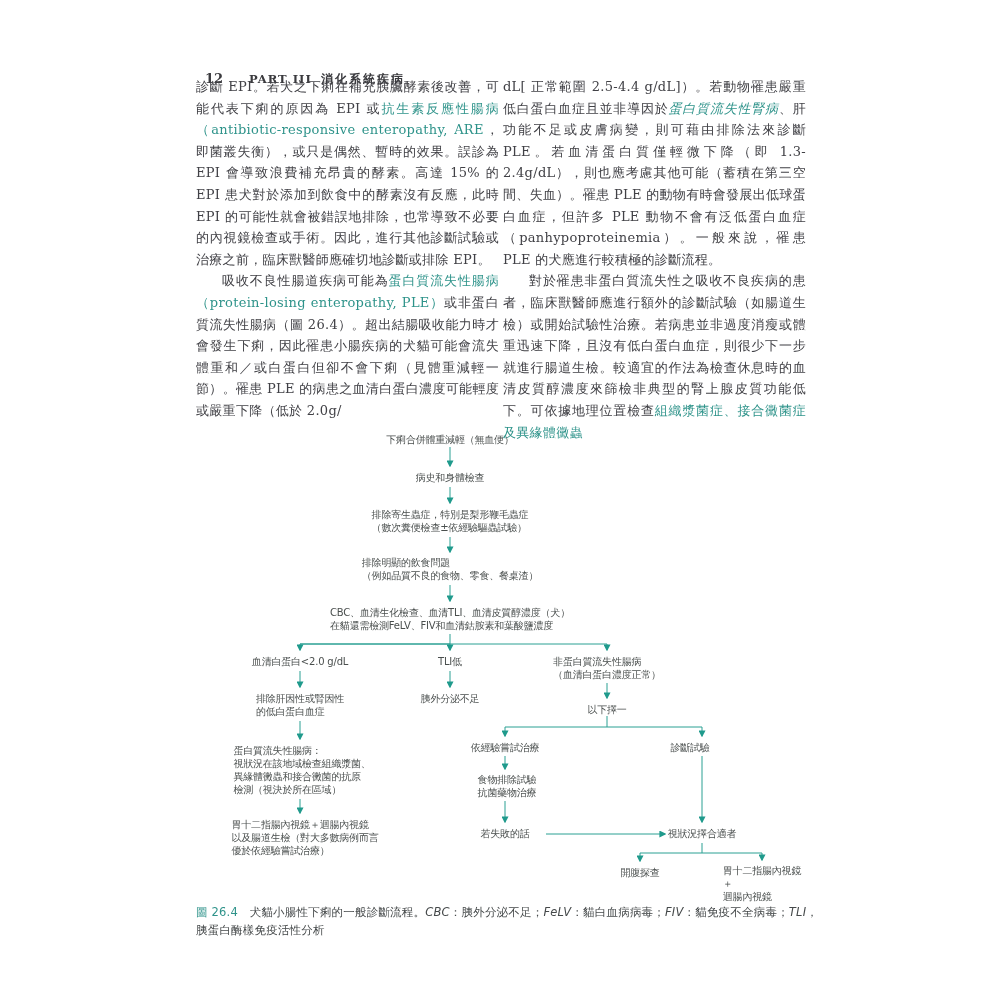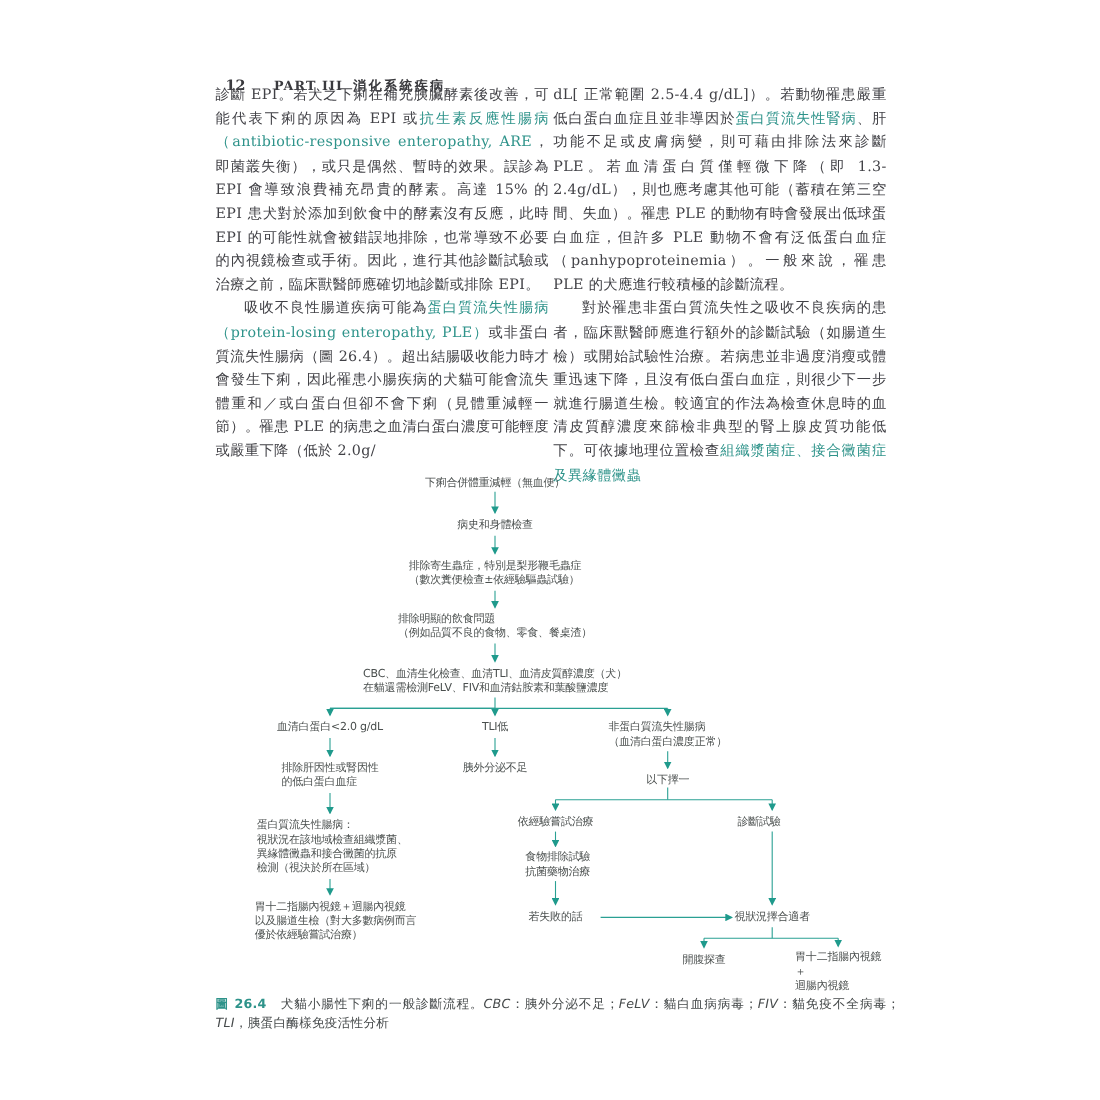--- a/index.html
+++ b/index.html
@@ -12,21 +12,21 @@
        font-size:13px;font-weight:bold;color:#3a3a3e;}
   .hdr .pagenum{width:44px;margin-top:40px;}
   .hdr .part{font-size:11.5px;letter-spacing:1px;width:72px;font-weight:bold;}
   .hdr .section{font-size:12px;letter-spacing:2px;}
   
   .cols{position:absolute;left:196px;top:76px;width:618px;display:flex;gap:4px;}
   .col{width:303px;font-size:13px;line-height:21.6px;text-align:justify;
        letter-spacing:0.3px;color:#414146;}
   .col p{margin:0;}
   .col p.indent{text-indent:2em;}
-  .b{font-weight:bold;}
+  .b{font-weight:normal;}
   .i{font-style:italic;}
   
   .node{
     position:absolute;transform:translateX(-50%);text-align:left;
     font-family:"DejaVu Sans", sans-serif;font-size:10px;line-height:13px;
     color:#4a4f4e;white-space:pre-line;letter-spacing:-0.2px;
   }
   svg.connectors{position:absolute;left:0;top:0;pointer-events:none;}
   
   .caption{
@@ -45,21 +45,21 @@
     <span class="part">PART III</span>
     <span class="section">消化系統疾病</span>
   </div>
 
   <div class="cols">
     <div class="col">
       <p><span>診斷 EPI。若犬之下痢在補充胰臟酵素後改善，可能代表下痢的原因為 EPI 或</span><span style="color: rgb(46, 147, 138);">抗生素反應性腸病（antibiotic-responsive enteropathy, ARE</span><span>，即菌叢失衡），或只是偶然、暫時的效果。誤診為 EPI 會導致浪費補充昂貴的酵素。高達 15% 的 EPI 患犬對於添加到飲食中的酵素沒有反應，此時 EPI 的可能性就會被錯誤地排除，也常導致不必要的內視鏡檢查或手術。因此，進行其他診斷試驗或治療之前，臨床獸醫師應確切地診斷或排除 EPI。</span></p>
       <p class="indent"><span>吸收不良性腸道疾病可能為</span><span style="color: rgb(46, 147, 138);">蛋白質流失性腸病（protein-losing enteropathy, PLE）</span><span>或非蛋白質流失性腸病（圖 26.4）。超出結腸吸收能力時才會發生下痢，因此罹患小腸疾病的犬貓可能會流失體重和／或白蛋白但卻不會下痢（見體重減輕一節）。罹患 PLE 的病患之血清白蛋白濃度可能輕度或嚴重下降（低於 2.0g/</span></p>
     </div>
     <div class="col">
-      <p><span>dL[ 正常範圍 2.5-4.4 g/dL]）。若動物罹患嚴重低白蛋白血症且並非導因於</span><span style="color: rgb(46, 147, 138);">蛋白質流失性腎病</span><span>、肝功能不足或皮膚病變，則可藉由排除法來診斷 PLE。若血清蛋白質僅輕微下降（即 1.3-2.4g/dL），則也應考慮其他可能（蓄積在第三空間、失血）。罹患 PLE 的動物有時會發展出低球蛋白血症，但許多 PLE 動物不會有泛低蛋白血症（panhypoproteinemia）。一般來說，罹患 PLE 的犬應進行較積極的診斷流程。</span></p>
+      <p><span>dL[ 正常範圍 2.5-4.4 g/dL]）。若動物罹患嚴重低白蛋白血症且並非導因於</span><span style="color: rgb(46, 147, 138); font-style: italic;">蛋白質流失性腎病</span><span>、肝功能不足或皮膚病變，則可藉由排除法來診斷 PLE。若血清蛋白質僅輕微下降（即 1.3-2.4g/dL），則也應考慮其他可能（蓄積在第三空間、失血）。罹患 PLE 的動物有時會發展出低球蛋白血症，但許多 PLE 動物不會有泛低蛋白血症（panhypoproteinemia）。一般來說，罹患 PLE 的犬應進行較積極的診斷流程。</span></p>
       <p class="indent"><span>對於罹患非蛋白質流失性之吸收不良疾病的患者，臨床獸醫師應進行額外的診斷試驗（如腸道生檢）或開始試驗性治療。若病患並非過度消瘦或體重迅速下降，且沒有低白蛋白血症，則很少下一步就進行腸道生檢。較適宜的作法為檢查休息時的血清皮質醇濃度來篩檢非典型的腎上腺皮質功能低下。可依據地理位置檢查</span><span style="color: rgb(46, 147, 138);">組織漿菌症、接合黴菌症及異緣體黴蟲</span></p>
     </div>
   </div>
 
   <svg class="connectors" width="1000" height="1000">
     <defs>
       <marker id="ah" viewBox="0 0 10 10" refX="8" refY="5" markerWidth="7" markerHeight="7" orient="auto">
         <path d="M0,0 L10,5 L0,10 z" fill="#1f9a8c"></path>
       </marker>
     </defs>

